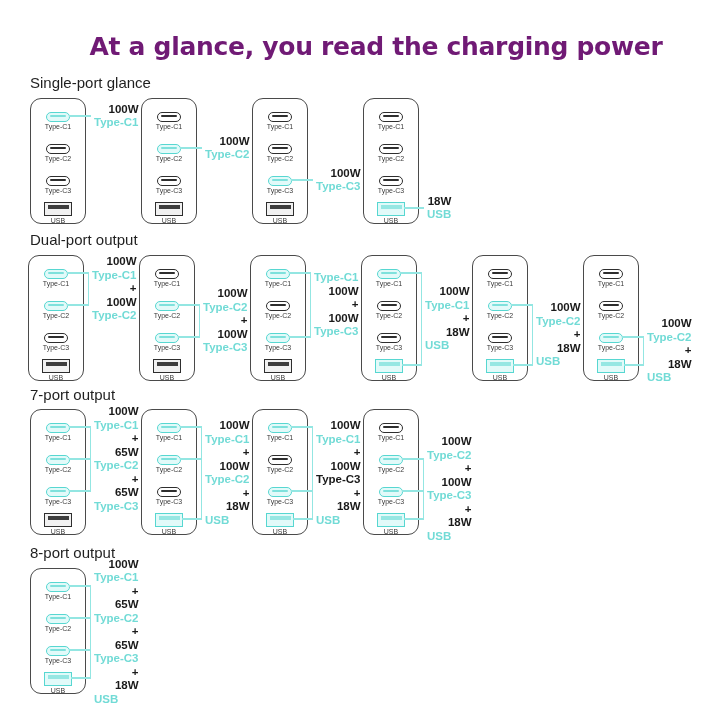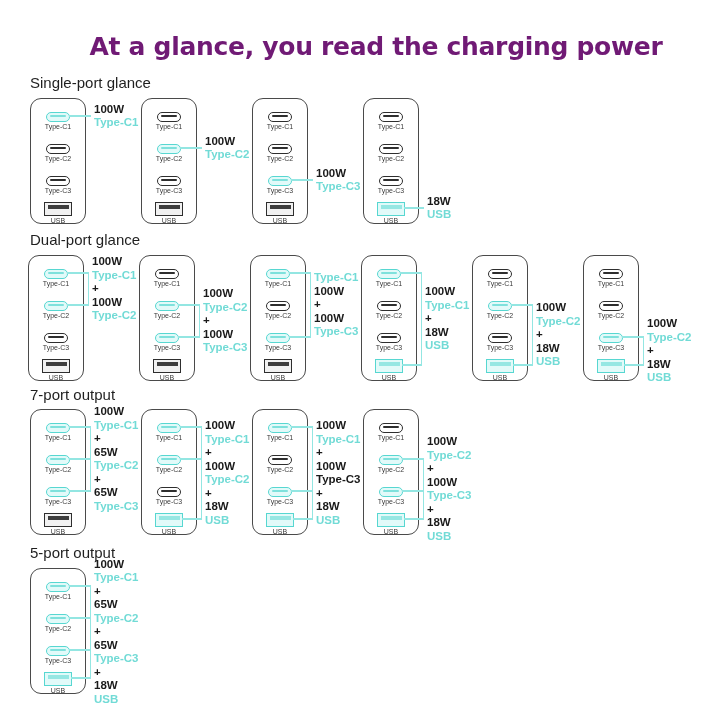--- a/index.html
+++ b/index.html
@@ -26,21 +26,21 @@
   .hl .pc-icon{border-color:var(--pborder);background:var(--pfill);}
   .hl .pc-icon::after{background:#7ee1dc;}
   .pa-icon{width:26px;height:12px;border:1.5px solid #2e2e2e;position:relative;background:#f1f1f1;box-sizing:content-box;}
   .pa-icon::after{content:"";position:absolute;left:2.5px;right:2.5px;top:2px;height:4.5px;background:#3d3d3d;}
   .hl .pa-icon{border-color:var(--pborder);background:var(--pfill);}
   .hl .pa-icon::after{background:#96e7e3;}
   .port-label{font-size:7px;color:var(--plabel);margin-top:1.5px;line-height:7px;letter-spacing:0;}
   .hline{position:absolute;height:1.4px;background:var(--line);}
   .vline{position:absolute;width:1.4px;background:var(--line);}
   .ann{position:absolute;white-space:nowrap;font-size:11.5px;font-weight:bold;line-height:13.5px;}
-  .ann .b{color:var(--ink);}
+  .ann .b{color:var(--ink);text-align:right;}
   .ann .a{color:var(--accent);}
 </style>
 </head>
 <body style="--accent: #72DBD6; --line: #93E6E2; --pfill: #E2FAF9; --pborder: #57D7D1; --ink: #1A1A1A; --plabel: #3A3A3A; --cborder: #4A4A4A;">
 
 <h1 class="title">At a glance, you read the charging power</h1>
 <div id="sections">
     <div class="section-label" style="left: 30px; top: 74px;">Single-port glance</div>
     <div class="unit" style="left: 30px; top: 98px;">
       <div class="charger">
@@ -135,21 +135,21 @@
           <div class="pa-icon"></div>
           <div class="port-label">USB</div>
         </div>
       </div>
       <div class="hline" style="left: 41px; top: 109.3px; width: 20.4px;"></div>
       <div class="ann" style="left: 64px; top: 96.5px;">
         <div class="b">18W</div>
         <div class="a">USB</div>
       </div>
     </div>
-    <div class="section-label" style="left: 30px; top: 231px;">Dual-port glance</div>
+    <div class="section-label" style="left: 30px; top: 231px;">Dual-port output</div>
     <div class="unit" style="left: 28px; top: 255px;">
       <div class="charger">
         <div class="port hl" style="top: 12.5px;">
           <div class="pc-icon"></div>
           <div class="port-label">Type-C1</div>
         </div>
         <div class="port hl" style="top: 44.5px;">
           <div class="pc-icon"></div>
           <div class="port-label">Type-C2</div>
         </div>
@@ -453,21 +453,21 @@
         <div class="b">100W</div>
         <div class="a">Type-C2</div>
         <div class="b">+</div>
         <div class="b">100W</div>
         <div class="a">Type-C3</div>
         <div class="b">+</div>
         <div class="b">18W</div>
         <div class="a">USB</div>
       </div>
     </div>
-    <div class="section-label" style="left: 30px; top: 544px;">5-port output</div>
+    <div class="section-label" style="left: 30px; top: 544px;">8-port output</div>
     <div class="unit" style="left: 30px; top: 568px;">
       <div class="charger">
         <div class="port hl" style="top: 12.5px;">
           <div class="pc-icon"></div>
           <div class="port-label">Type-C1</div>
         </div>
         <div class="port hl" style="top: 44.5px;">
           <div class="pc-icon"></div>
           <div class="port-label">Type-C2</div>
         </div>

